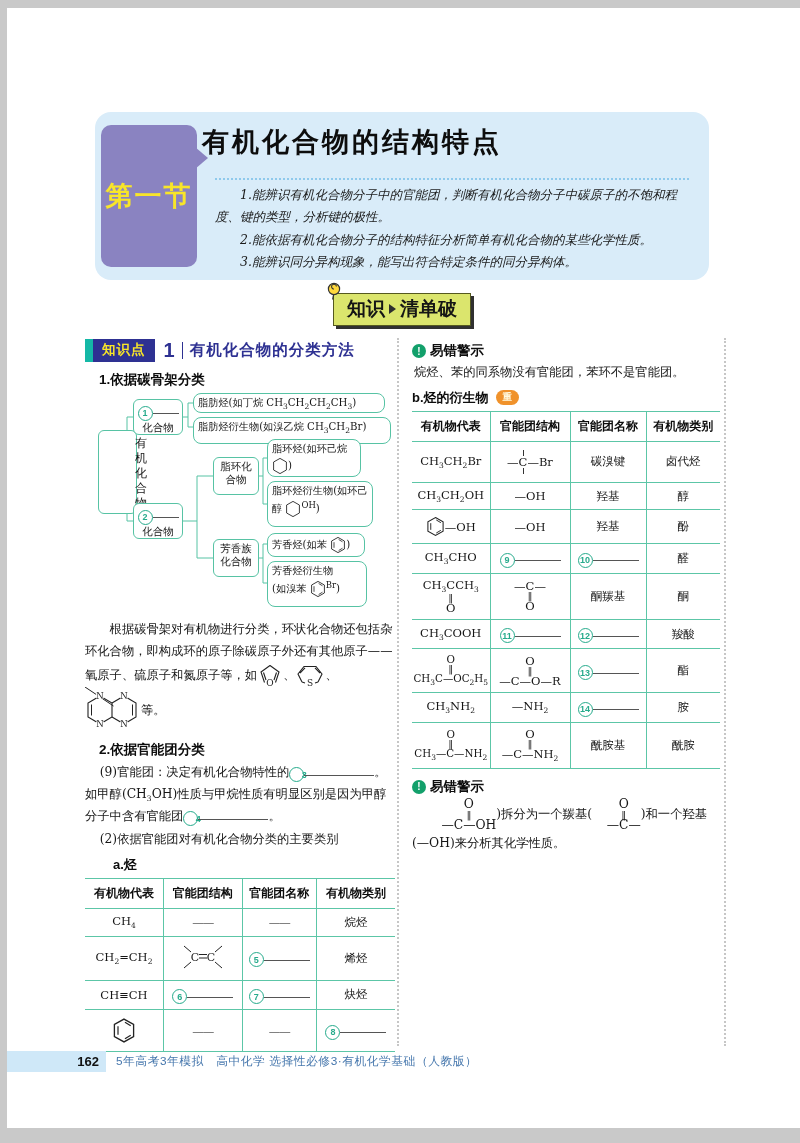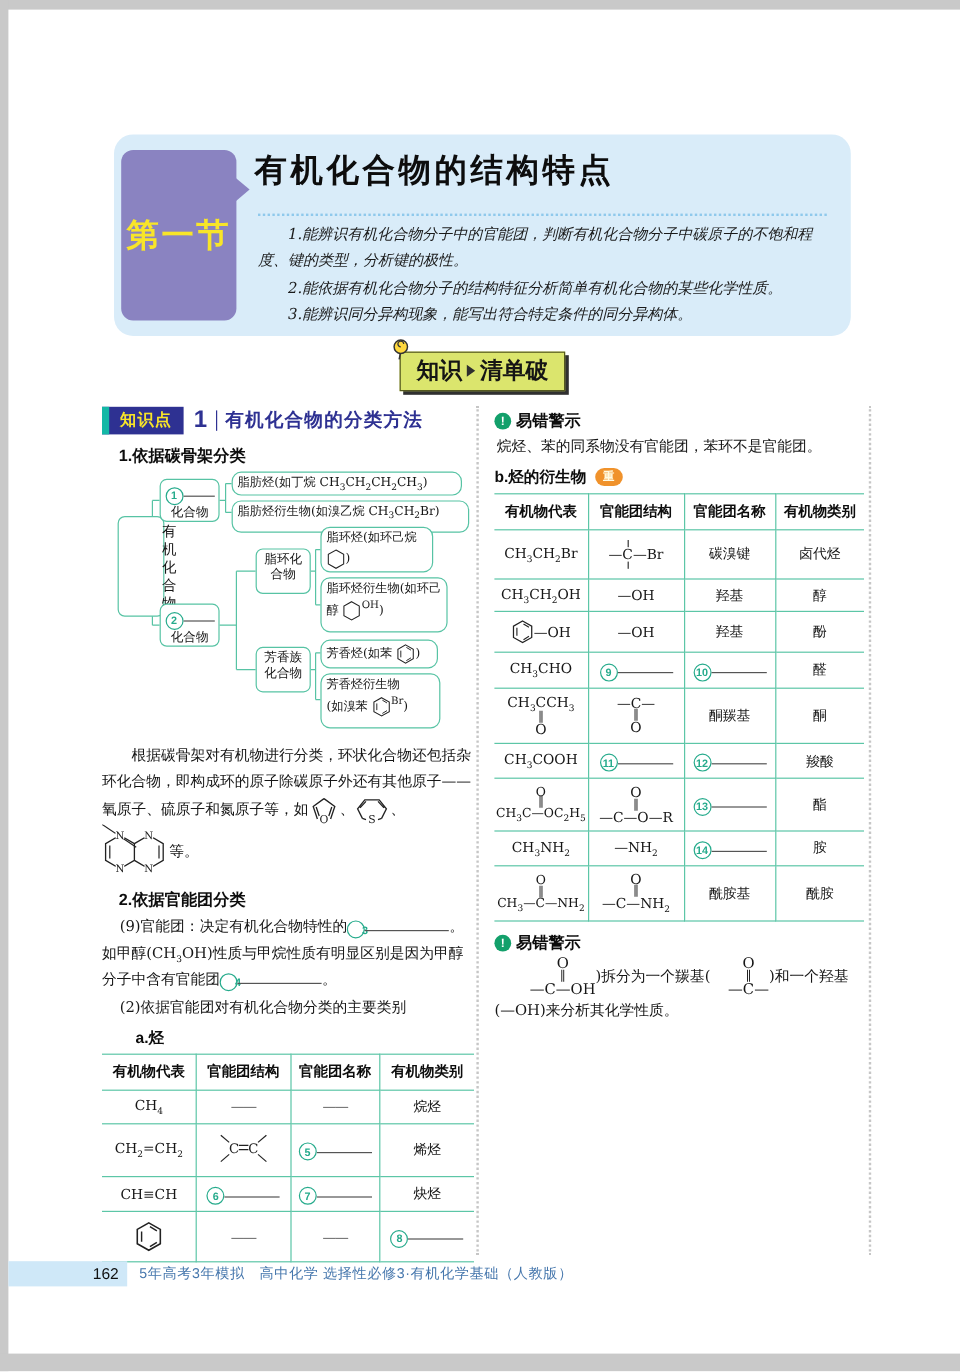--- a/index.html
+++ b/index.html
@@ -9,21 +9,21 @@
   .bar-left{position:absolute;left:0;top:0;width:7px;height:1143px;background:#c9c9c9;}
   .bar-bottom{position:absolute;left:0;top:1128px;width:800px;height:15px;background:#c9c9c9;}
 
   
   .hero{position:absolute;left:95px;top:112px;width:614px;height:168px;background:#d9ecf9;border-radius:16px;}
   .tab{position:absolute;left:6px;top:13px;width:96px;height:142px;background:#8a83c1;border-radius:10px;
        display:flex;align-items:center;justify-content:center;}
   .tab:after{content:"";position:absolute;right:-11px;top:22px;border-left:13px solid #8a83c1;
        border-top:11px solid transparent;border-bottom:11px solid transparent;}
   .tab span{color:#f8e529;font-size:27px;font-weight:bold;letter-spacing:2px;}
-  .hero h1{position:absolute;left:117px;top:12px;margin:0;font-size:27px;letter-spacing:3px;color:#0d0d0d;}
+  .hero h1{position:absolute;left:107px;top:12px;margin:0;font-size:27px;letter-spacing:3px;color:#0d0d0d;}
   .hero .dots{position:absolute;left:120px;top:66px;width:474px;border-top:2px dotted #8fc9ec;}
   .objs{position:absolute;left:120px;top:72px;width:482px;font-family:"DejaVu Serif",serif;font-style:italic;
         font-size:12.5px;line-height:1.78;color:#1a1a1a;}
   .objs p{margin:0;text-indent:2em;}
 
   
   .banner{position:absolute;left:333px;top:293px;background:#dbe56d;border:1px solid #55591f;
           box-shadow:3px 3px 0 #303030;padding:2px 13px 3px 13px;font-size:19px;font-weight:bold;color:#151515;}
   .banner .tri{display:inline-block;width:0;height:0;border-left:7px solid #2e2e2e;
           border-top:5px solid transparent;border-bottom:5px solid transparent;margin:0 4px 1px 4px;vertical-align:middle;}
@@ -31,21 +31,21 @@
 
   
   .divider{position:absolute;top:338px;height:708px;border-left:2px dotted #c6c6c6;}
   .div-mid{left:397px;} .div-right{left:724px;}
   .col{position:absolute;top:338px;}
   .col-left{left:85px;width:310px;}
   .col-right{left:412px;width:308px;}
 
   
   .kp{display:flex;align-items:center;height:24px;}
-  .kp-badge{background:#2e3192;border-left:6px solid #14b8a6;color:#f8e529;font-weight:bold;
+  .kp-badge{background:#2e3192;border-left:8px solid #14b8a6;color:#f8e529;font-weight:bold;
             font-size:13.5px;padding:2px 9px 3px 9px;letter-spacing:1px;}
   .kp-num{color:#2e3192;font-size:20px;font-weight:bold;margin:0 7px 0 9px;}
   .kp-sep{width:1px;height:17px;background:#2e3192;margin-right:7px;}
   .kp-title{color:#2e3192;font-size:15.5px;font-weight:bold;letter-spacing:1px;}
   .subhead{font-size:13.5px;font-weight:bold;margin:9px 0 4px 14px;color:#0d0d0d;}
   .subhead2{font-size:13.5px;font-weight:bold;margin:8px 0 3px 14px;color:#0d0d0d;}
 
   
   .tree{position:relative;width:310px;height:224px;margin-top:4px;font-family:"DejaVu Serif",serif;}
   .tree svg.lines{position:absolute;left:0;top:0;}
@@ -83,21 +83,21 @@
   sub{font-size:7.5px;}
   .stack{display:inline-flex;flex-direction:column;align-items:center;vertical-align:middle;line-height:1.05;}
   .stack .dbl{font-size:10px;line-height:.8;}
   .hstack{display:inline-flex;align-items:center;vertical-align:middle;}
   .vbond{width:1px;height:6px;background:#333;}
   .fsmall{font-size:10.3px;}
 
   
   .pgnum{position:absolute;left:7px;top:1051px;width:99px;height:21px;background:#cfe8f8;
          display:flex;align-items:center;justify-content:flex-end;padding-right:7px;box-sizing:border-box;
-         font-weight:normal;font-size:13px;color:#101010;}
+         font-weight:bold;font-size:13px;color:#101010;}
   .foottext{position:absolute;left:116px;top:1054px;font-size:11.8px;color:#4677ad;letter-spacing:.5px;}
   .hidden-defs{position:absolute;width:0;height:0;}
 </style>
 </head>
 <body>
 
 <svg class="hidden-defs" aria-hidden="true">
   <symbol id="hex" viewBox="0 0 20 22">
     <polygon points="10,1.5 18,6 18,16 10,20.5 2,16 2,6" fill="none" stroke="#222" stroke-width="1.1"></polygon>
   </symbol>

